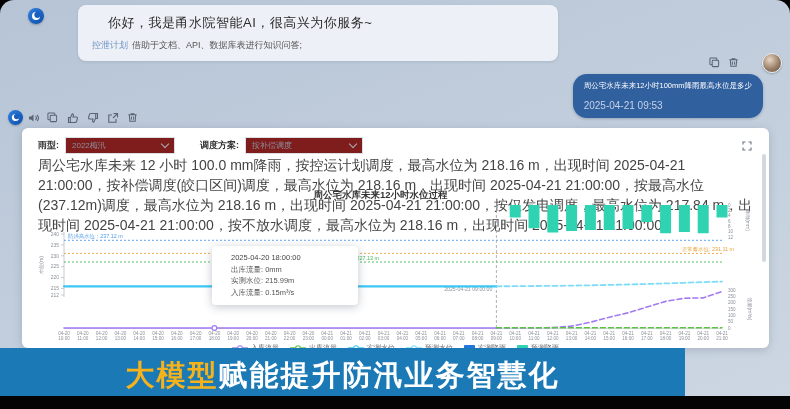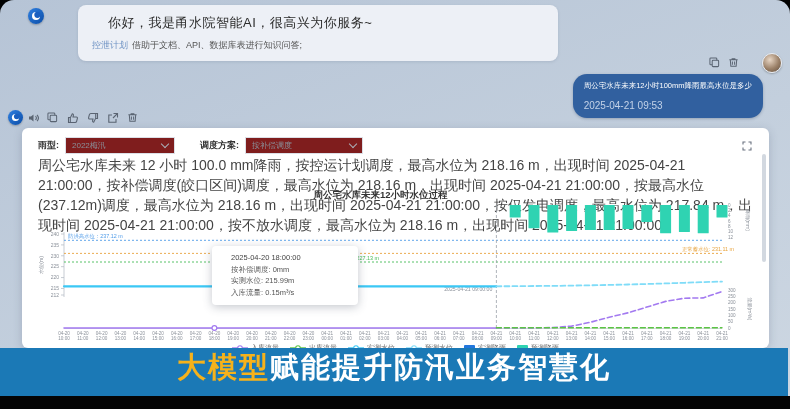--- a/index.html
+++ b/index.html
@@ -37,22 +37,22 @@
   .chart-title{position:absolute;left:0;right:30px;top:61px;text-align:center;font-size:9.5px;font-weight:bold;color:#333;}
   #chart-box{position:absolute;left:12px;top:71px;width:723px;height:146px;}
   #chart-legend{position:absolute;left:0;right:0;top:215px;display:flex;justify-content:center;gap:11px;
                 font-size:7px;color:#666;align-items:center;}
   #chart-legend .li{display:flex;align-items:center;gap:3px;cursor:pointer;}
   .tooltip{position:absolute;left:190px;top:118px;width:108px;background:#fff;border-radius:4px;
            box-shadow:0 2px 10px rgba(60,70,90,.3);padding:6px 19px;font-size:7.5px;color:#555;line-height:1.55;}
   .tooltip .tt-time{color:#444;}
   .scrollthumb{position:absolute;right:3px;top:26px;width:4px;height:108px;border-radius:2px;background:#d2d8e0;cursor:grab;}
   
-  .banner{position:absolute;left:0;top:348px;width:788px;height:48px;background:#1b79b6;
-          display:flex;align-items:flex-start;justify-content:center;}
+  .banner{position:absolute;left:0;top:348px;width:685px;height:48px;background:#1b79b6;
+          display:flex;align-items:flex-end;justify-content:center;}
   .banner .txt{font-size:29px;font-weight:bold;color:#fff;letter-spacing:2px;}
   .banner .hl{color:#f6b21b;}
   .blackbar{position:absolute;left:0;top:396px;width:790px;height:13px;background:#040404;}
 </style>
 </head>
 <body>
 
 <div class="abs avatar-ai" style="left:28px;top:8px;">
   <svg width="10" height="10" viewBox="0 0 10 10">
     <circle cx="5" cy="5" r="4" fill="#fff"></circle>
@@ -277,21 +277,21 @@
         <span style="display:inline-block;width:11px;height:7px;background:#2277dd;border-radius:1px;"></span>
         <span>实测降雨</span>
       </span>
       <span class="li">
         <span style="display:inline-block;width:11px;height:7px;background:#2fd3b2;border-radius:1px;"></span>
         <span>预测降雨</span>
       </span>
     </div>
   <div class="tooltip">
     <div class="tt-time">2025-04-20 18:00:00</div>
-    <div>按补偿调度: 0mm</div>
+    <div>出库流量: 0mm</div>
     <div>实测水位: 215.99m</div>
     <div>入库流量: 0.15m³/s</div>
   </div>
   <div class="scrollthumb"></div>
 </div>
 
 <div class="banner">
   <div class="txt"><span class="hl">大模型</span><span>赋能提升防汛业务智慧化</span></div>
 </div>
 <div class="blackbar"></div>

